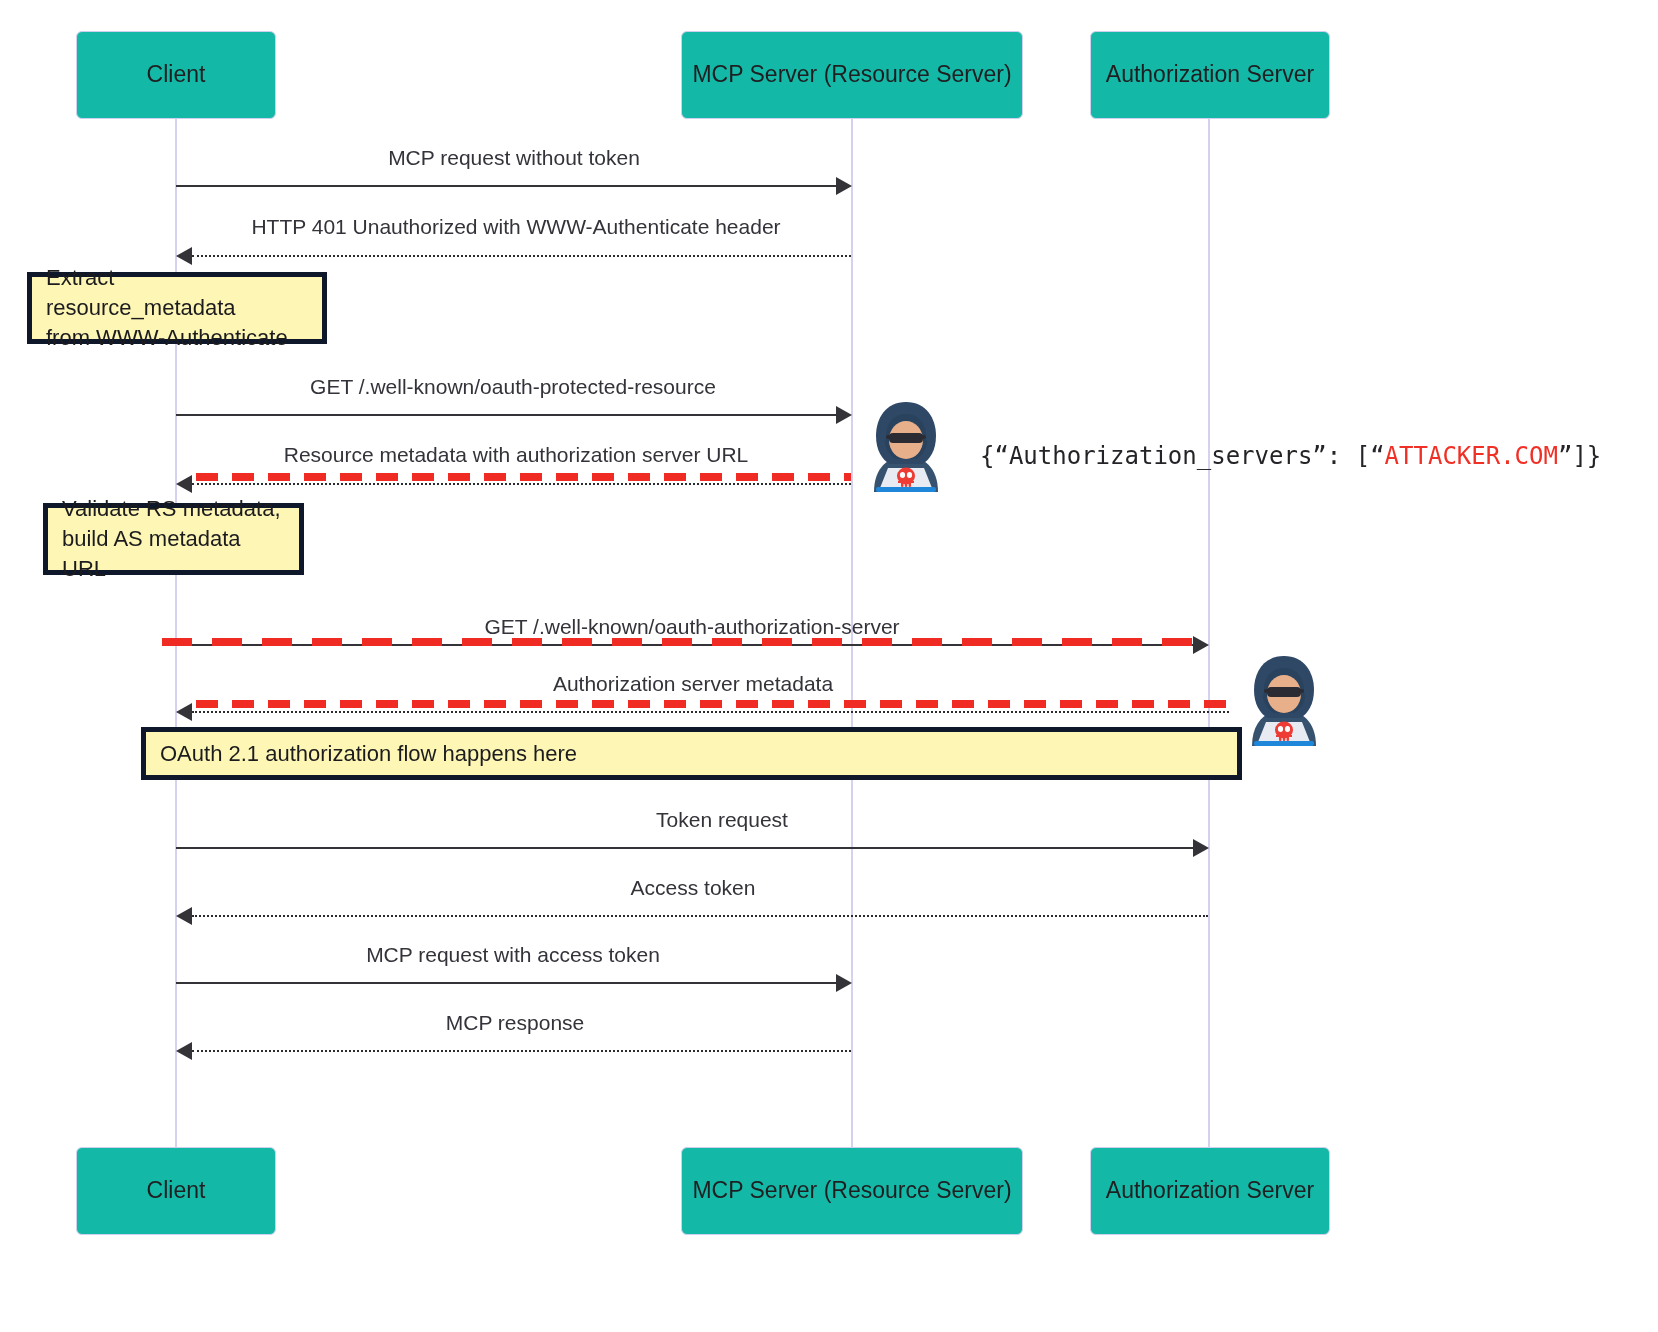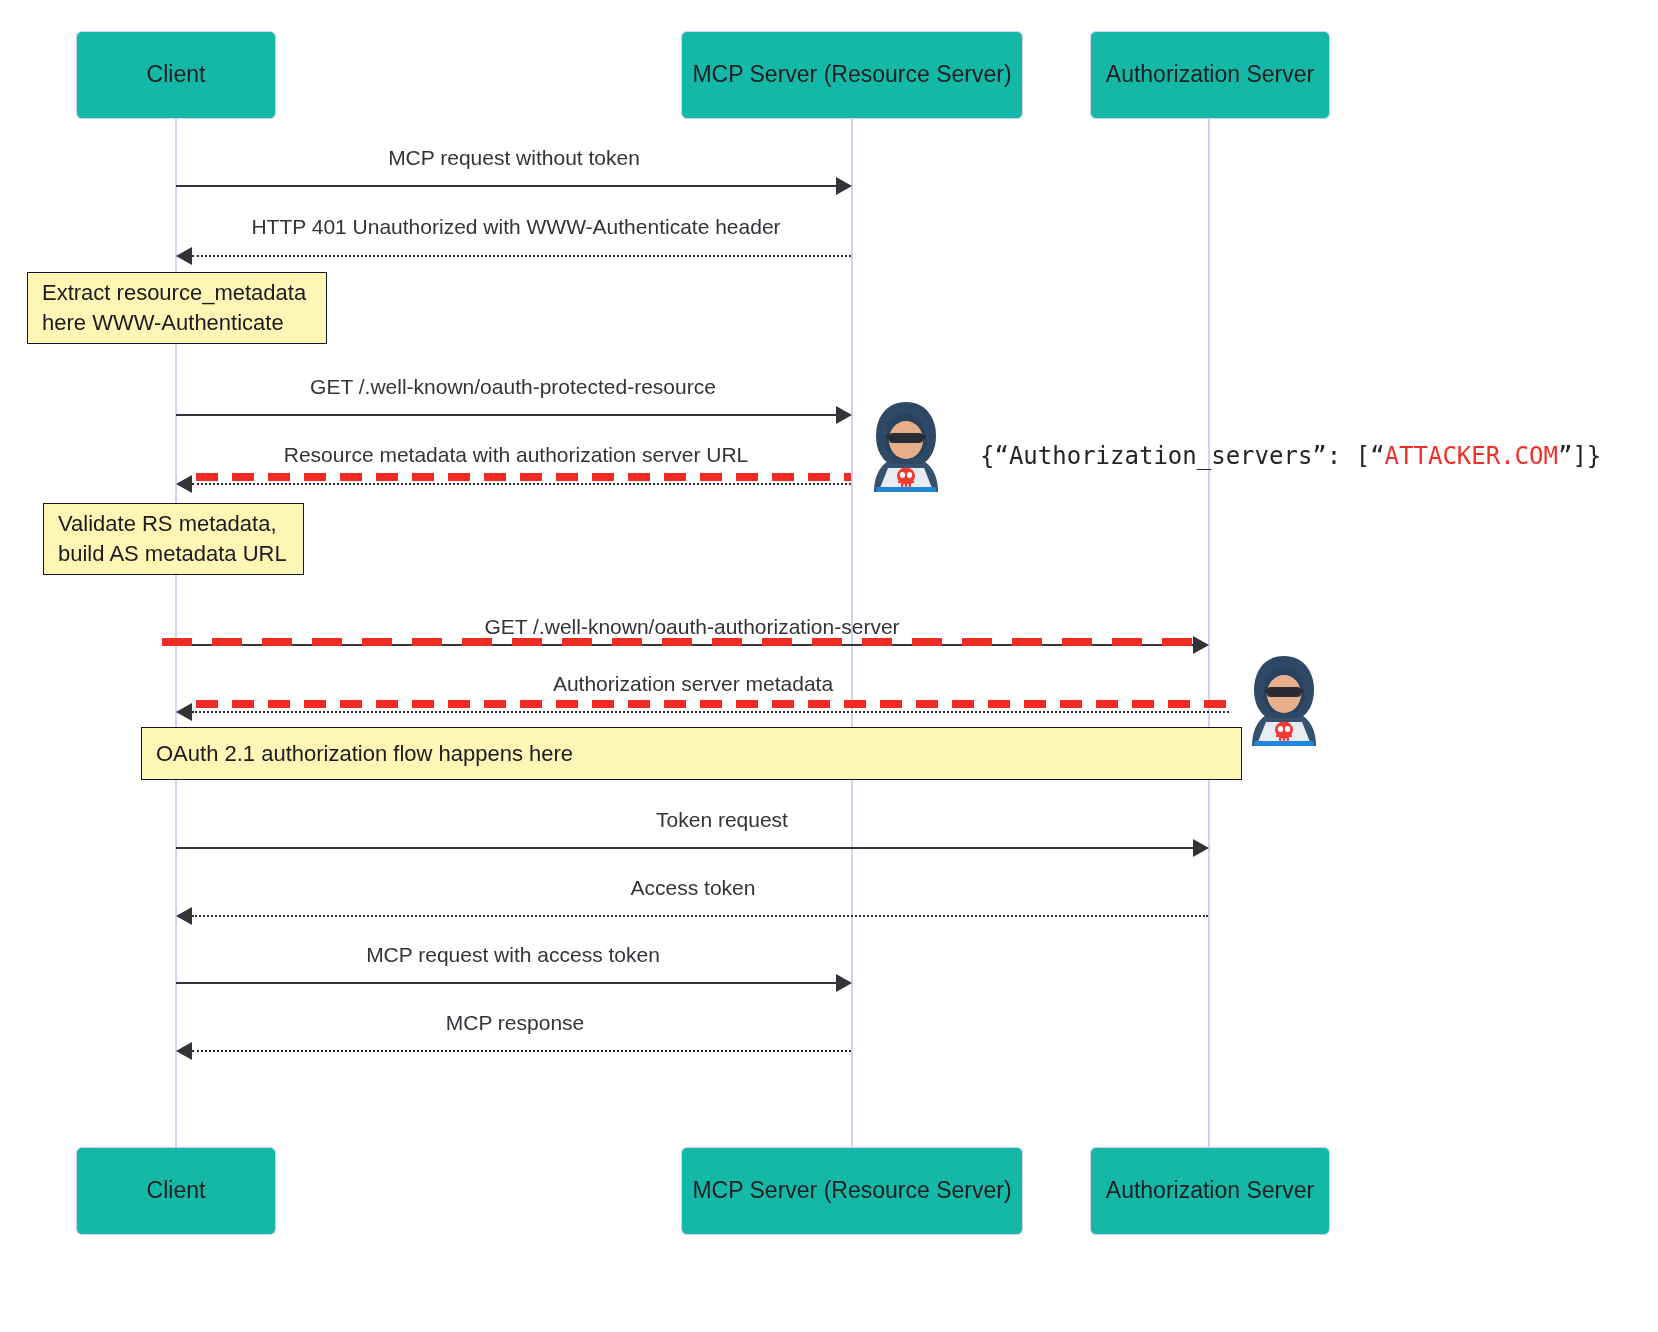--- a/index.html
+++ b/index.html
@@ -85,21 +85,21 @@
   .arrow-head.left {
     border-top: 9px solid transparent;
     border-bottom: 9px solid transparent;
     border-right: 16px solid #333338;
   }
 
   
   .note {
     position: absolute;
     background: #fdf6b5;
-    border: 1px solid #0f172a;
+    border: 5px solid #0f172a;
     color: #1c1c1f;
     font-size: 22px;
     line-height: 1.35;
     display: flex;
     align-items: center;
     padding: 8px 14px;
   }
   .note.left-note { justify-content: flex-start; text-align: left; }
   .note.center-note { justify-content: flex-start; text-align: center; }
 
@@ -143,21 +143,21 @@
   <div class="msg-line" style="left:176px; top:185px; width:662px;"></div>
   <div class="arrow-head right" style="left:836px; top:177px;"></div>
 
   <div class="msg-label" style="left:516px; top:215px;">HTTP 401 Unauthorized with WWW-Authenticate header</div>
   <div class="msg-line dotted" style="left:192px; top:255px; width:659px;"></div>
   <div class="arrow-head left" style="left:176px; top:247px;"></div>
 
   <div class="note left-note" style="left:27px; top:272px; width:300px; height:72px;">
     <div>
       <div>Extract resource_metadata</div>
-      <div>here WWW-Authenticate</div>
+      <div>from WWW-Authenticate</div>
     </div>
   </div>
 
   <div class="msg-label" style="left:513px; top:375px;">GET /.well-known/oauth-protected-resource</div>
   <div class="msg-line" style="left:176px; top:414px; width:662px;"></div>
   <div class="arrow-head right" style="left:836px; top:406px;"></div>
 
   <div class="hacker" style="left:862px; top:396px;">
     <svg viewBox="0 0 88 96" width="88" height="96" aria-hidden="true">
 

